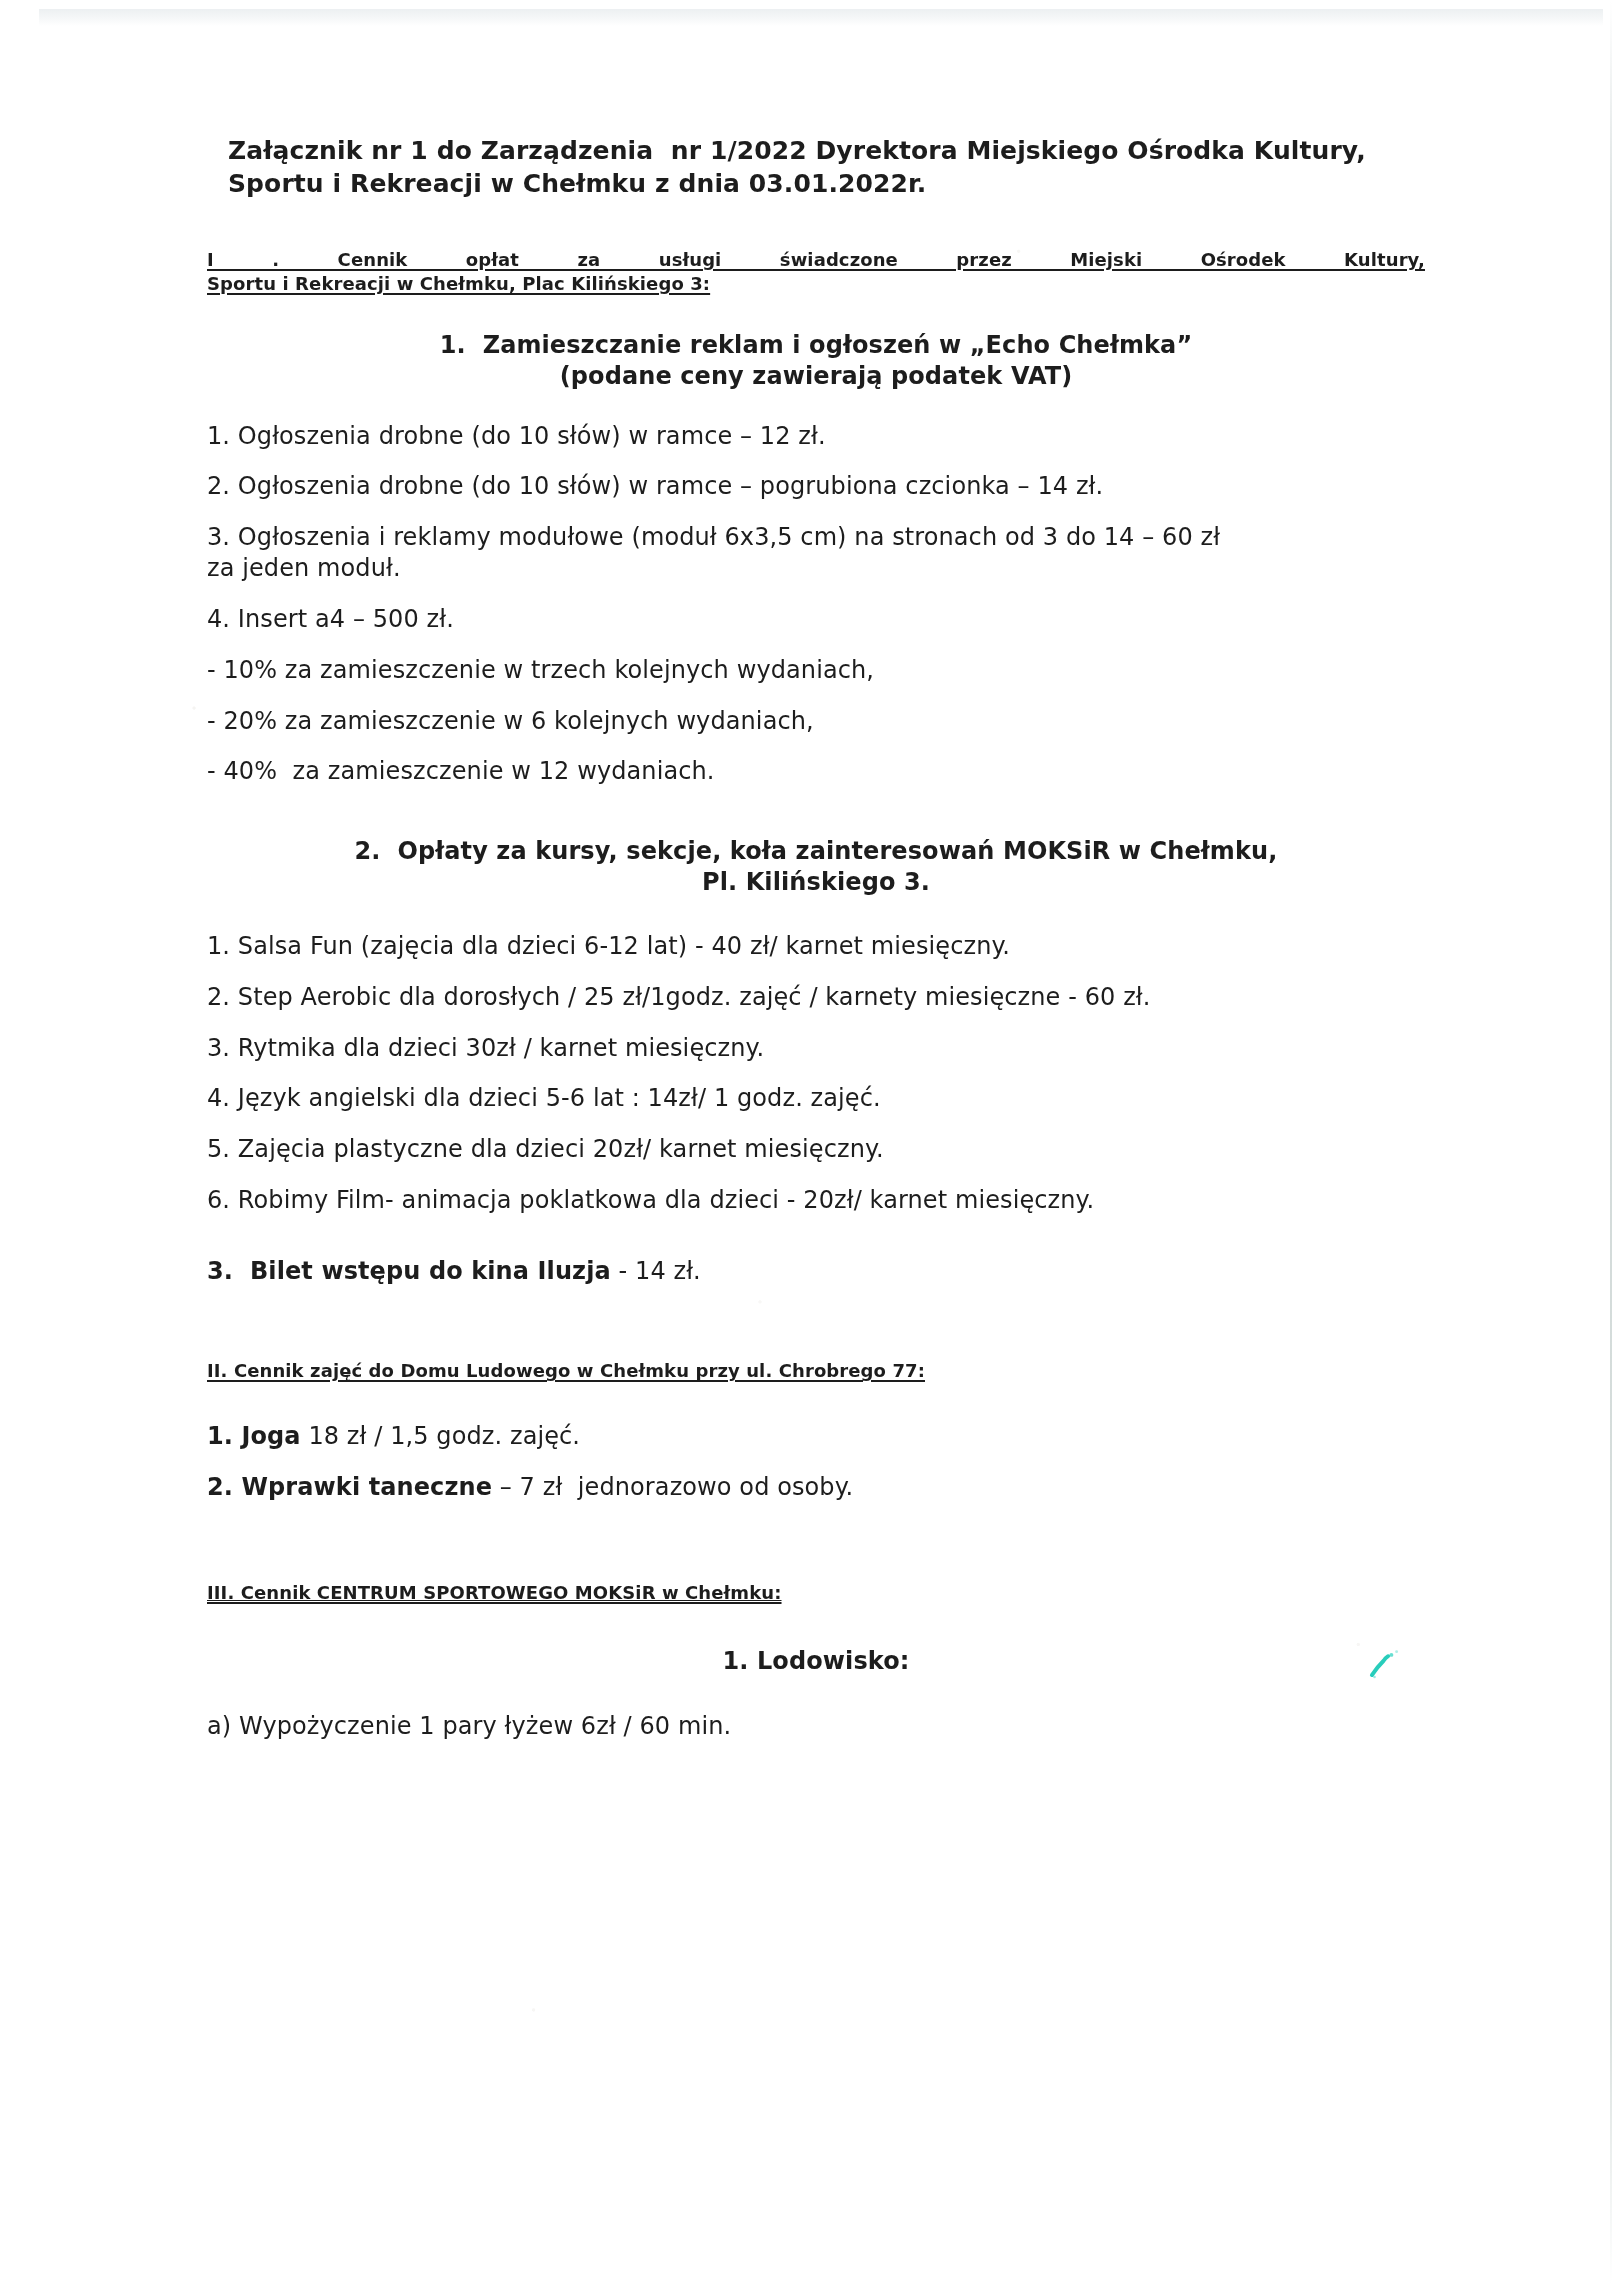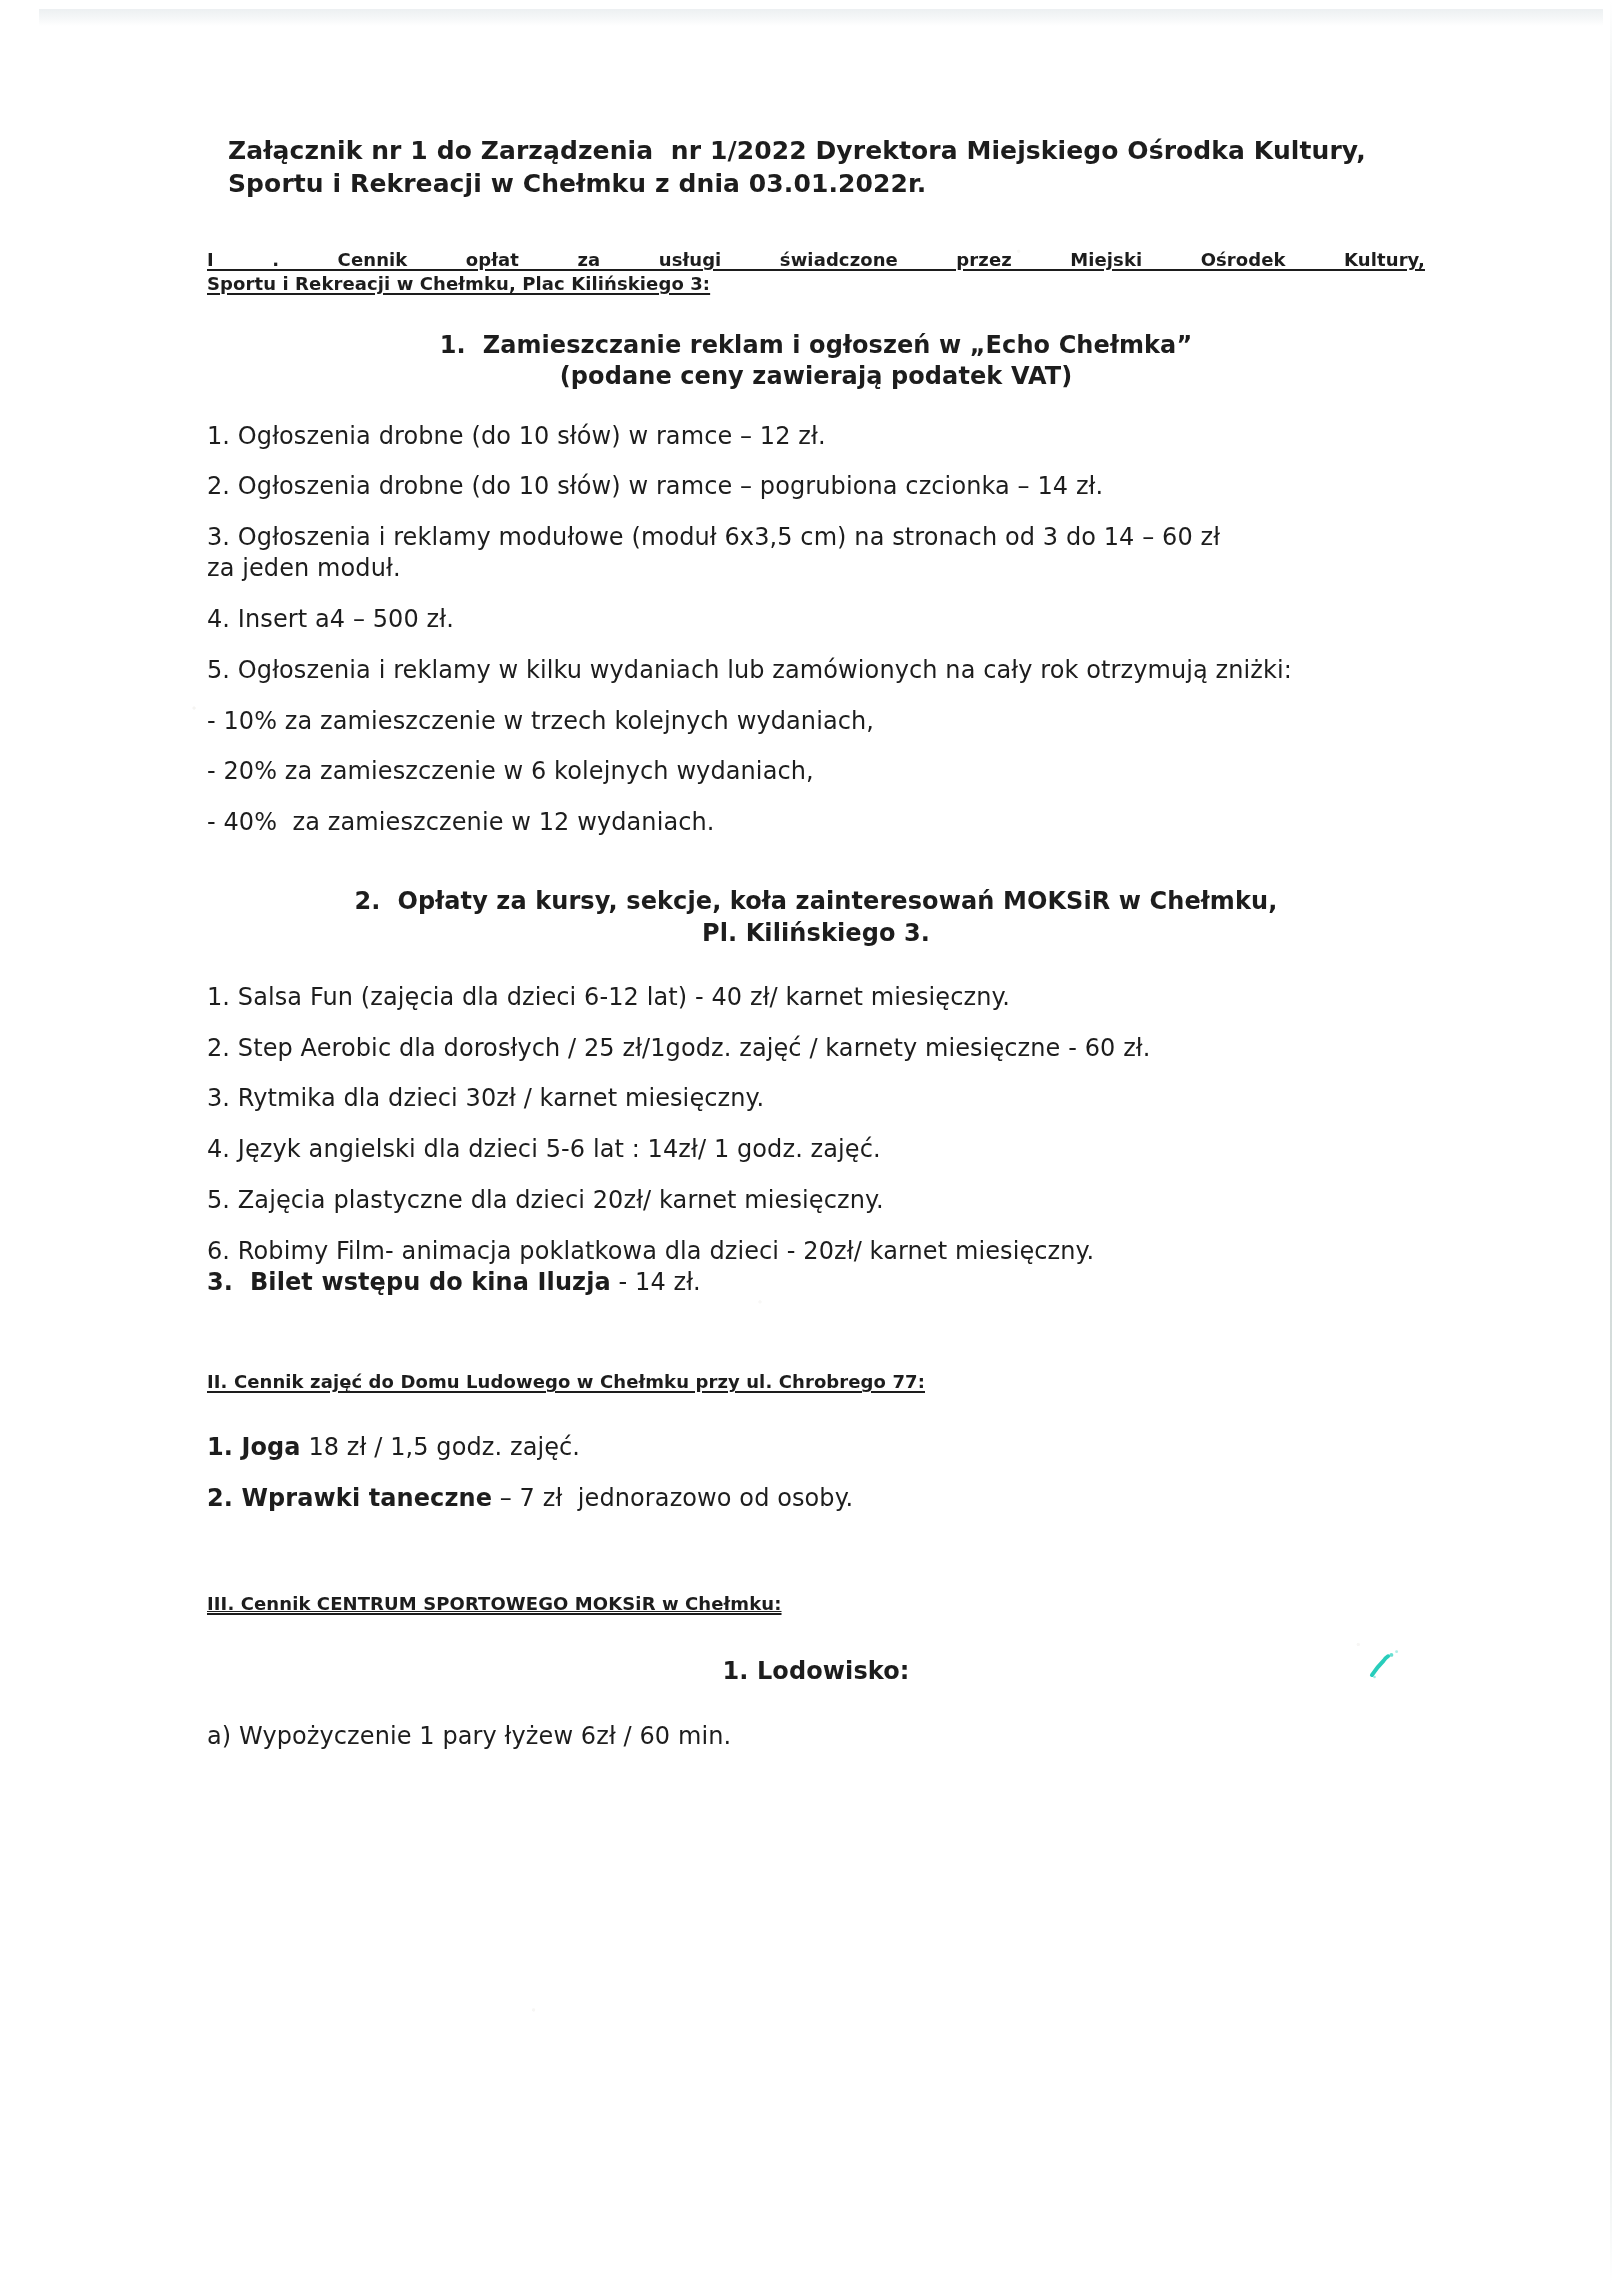--- a/index.html
+++ b/index.html
@@ -73,21 +73,21 @@
   .u      { text-decoration: underline; text-underline-offset: 3.3px; text-decoration-thickness: 2px; }
   .just   { text-align: justify; text-align-last: justify; }
 
   
   .blk-header   { margin-bottom: 0; }
   .blk-secI     { margin-top: 48px; }
   .blk-sub1     { margin-top: 34px; }
   .blk-list1    { margin-top: 28px; }
   .blk-secsub2  { margin-top: 48px; }
   .blk-list2    { margin-top: 33px; }
-  .blk-bilet    { }
+  .blk-bilet    { margin-top: 40px; }
   .blk-secII    { margin-top: 72px; }
   .blk-listII   { margin-top: 38px; }
   .blk-secIII   { margin-top: 78px; text-decoration: underline; }
   .blk-lodo     { margin-top: 40px; }
   .blk-listIII  { margin-top: 34px; }
 
   .item { margin: 0 0 19.6px 0; }
   .item:last-child { margin-bottom: 0; }
   .item-tight { margin-bottom: 0; }
 
@@ -126,21 +126,20 @@
     <p class="line b">1.  Zamieszczanie reklam i ogłoszeń w „Echo Chełmka”</p>
     <p class="line b">(podane ceny zawierają podatek VAT)</p>
   </section>
 
   <section class="blk-list1">
     <p class="line reg item">1. Ogłoszenia drobne (do 10 słów) w ramce – 12 zł.</p>
     <p class="line reg item">2. Ogłoszenia drobne (do 10 słów) w ramce – pogrubiona czcionka – 14 zł.</p>
     <p class="line reg item-tight">3. Ogłoszenia i reklamy modułowe (moduł 6x3,5 cm) na stronach od 3 do 14 – 60 zł</p>
     <p class="line reg item">za jeden moduł.</p>
     <p class="line reg item">4. Insert a4 – 500 zł.</p>
-    <p class="line reg item">5. Ogłoszenia i reklamy w kilku wydaniach lub zamówionych na cały rok otrzymują zniżki:</p>
     <p class="line reg item">- 10% za zamieszczenie w trzech kolejnych wydaniach,</p>
     <p class="line reg item">- 20% za zamieszczenie w 6 kolejnych wydaniach,</p>
     <p class="line reg item">- 40%  za zamieszczenie w 12 wydaniach.</p>
   </section>
 
   <section class="blk-secsub2">
     <p class="line b">2.  Opłaty za kursy, sekcje, koła zainteresowań MOKSiR w Chełmku,</p>
     <p class="line b">Pl. Kilińskiego 3.</p>
   </section>
 

